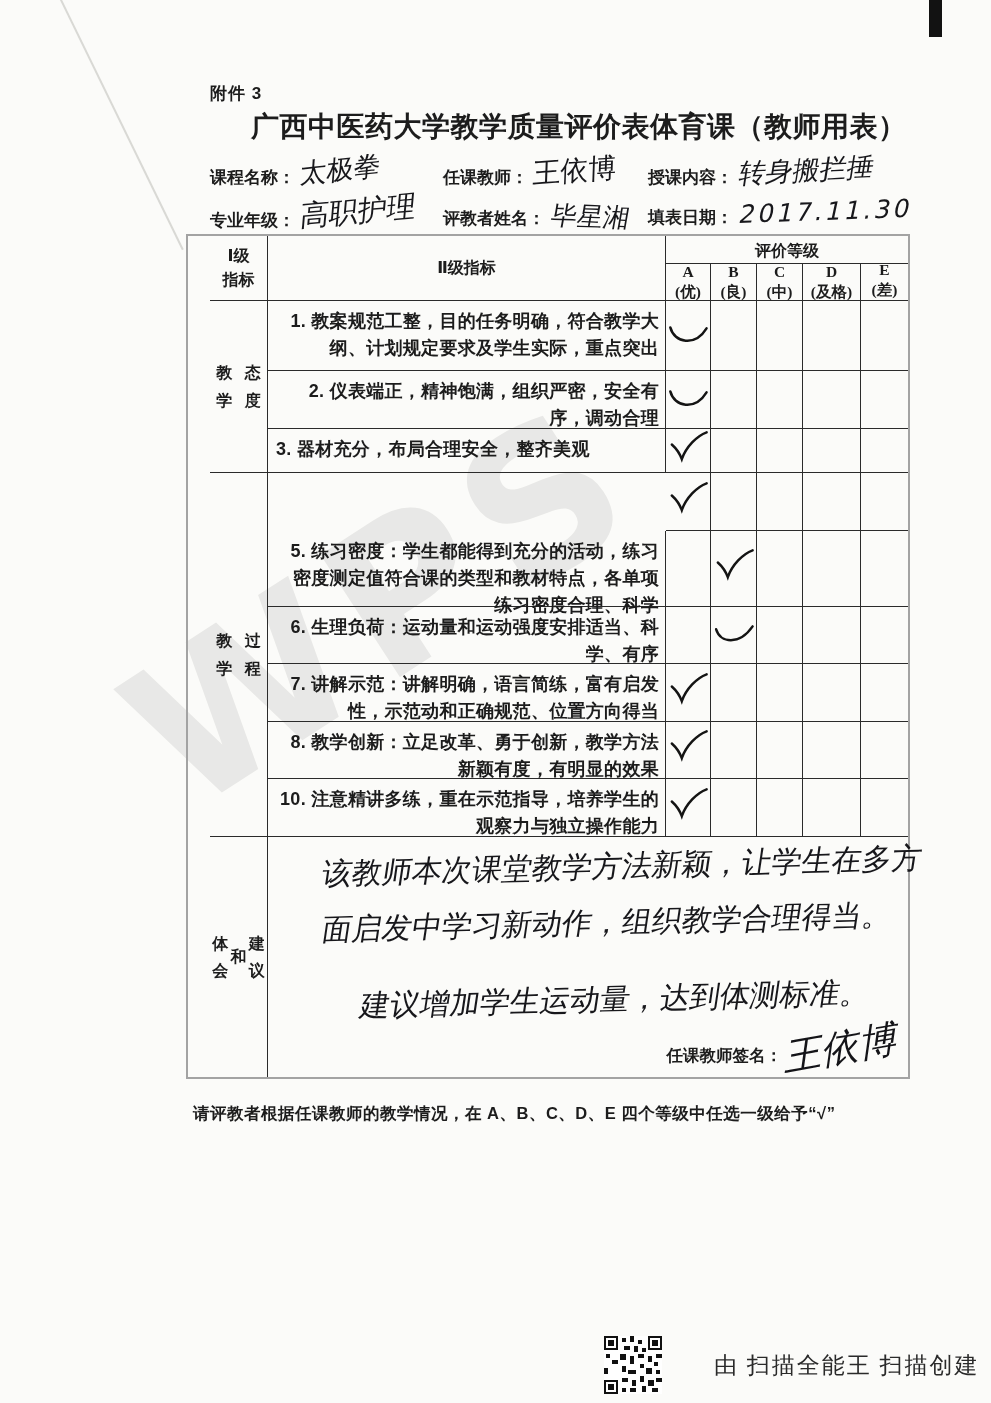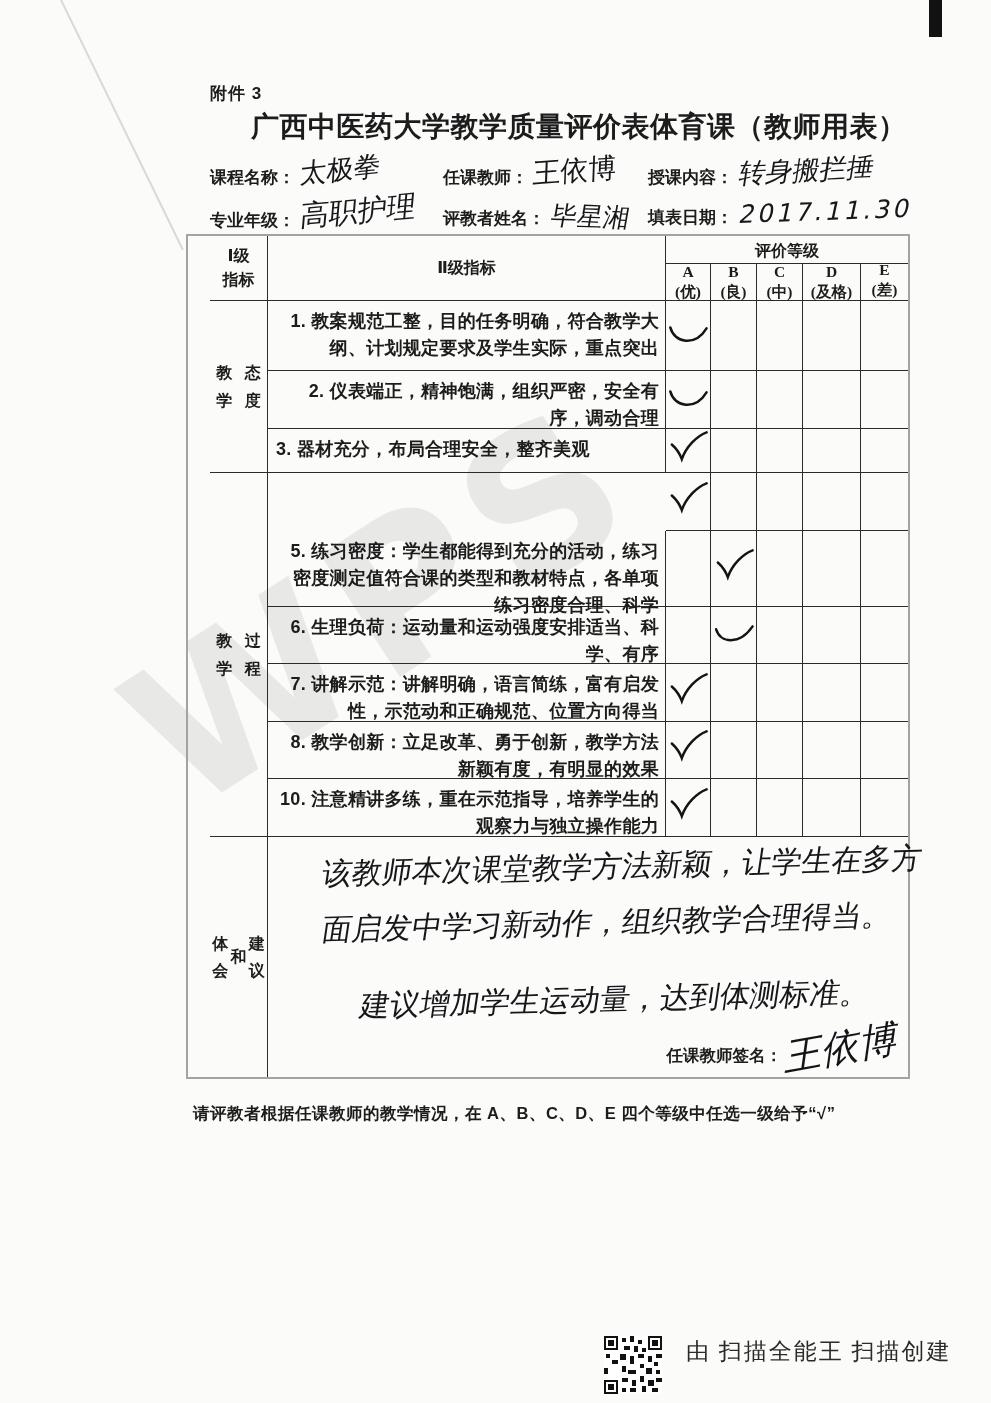--- a/index.html
+++ b/index.html
@@ -67,21 +67,21 @@
   .cline2{margin-top:26px;}
   .cline3{margin-top:46px; margin-left:38px;}
   .sigrow{position:absolute; right:10px; bottom:4px; white-space:nowrap;}
   .siglabel{font-size:16.5px; font-weight:bold;}
   .sig{display:inline-block; font-family:"DejaVu Sans",sans-serif; font-size:38px; color:#141418;
        transform:rotate(-10deg) skewX(-18deg); transform-origin:left bottom; line-height:0.8;
        margin-left:2px; vertical-align:-10px;}
 
   .note{position:absolute; left:193px; top:1103px; font-size:16.5px; font-weight:bold; letter-spacing:0.5px;}
 
-  .credit{position:absolute; left:604px; top:1336px; display:flex; }
+  .credit{position:absolute; left:604px; top:1336px; display:flex; align-items:center;gap:28px;}
   .qr{width:58px; height:58px;}
   .credit-text{margin-left:24px; font-family:"Liberation Serif","DejaVu Serif",serif;
                font-size:23px; color:#2a2a2a; letter-spacing:2px; white-space:nowrap;}
 </style>
 </head>
 <body>
 
 <div class="page">
 
   <div class="scan-edge"></div>

